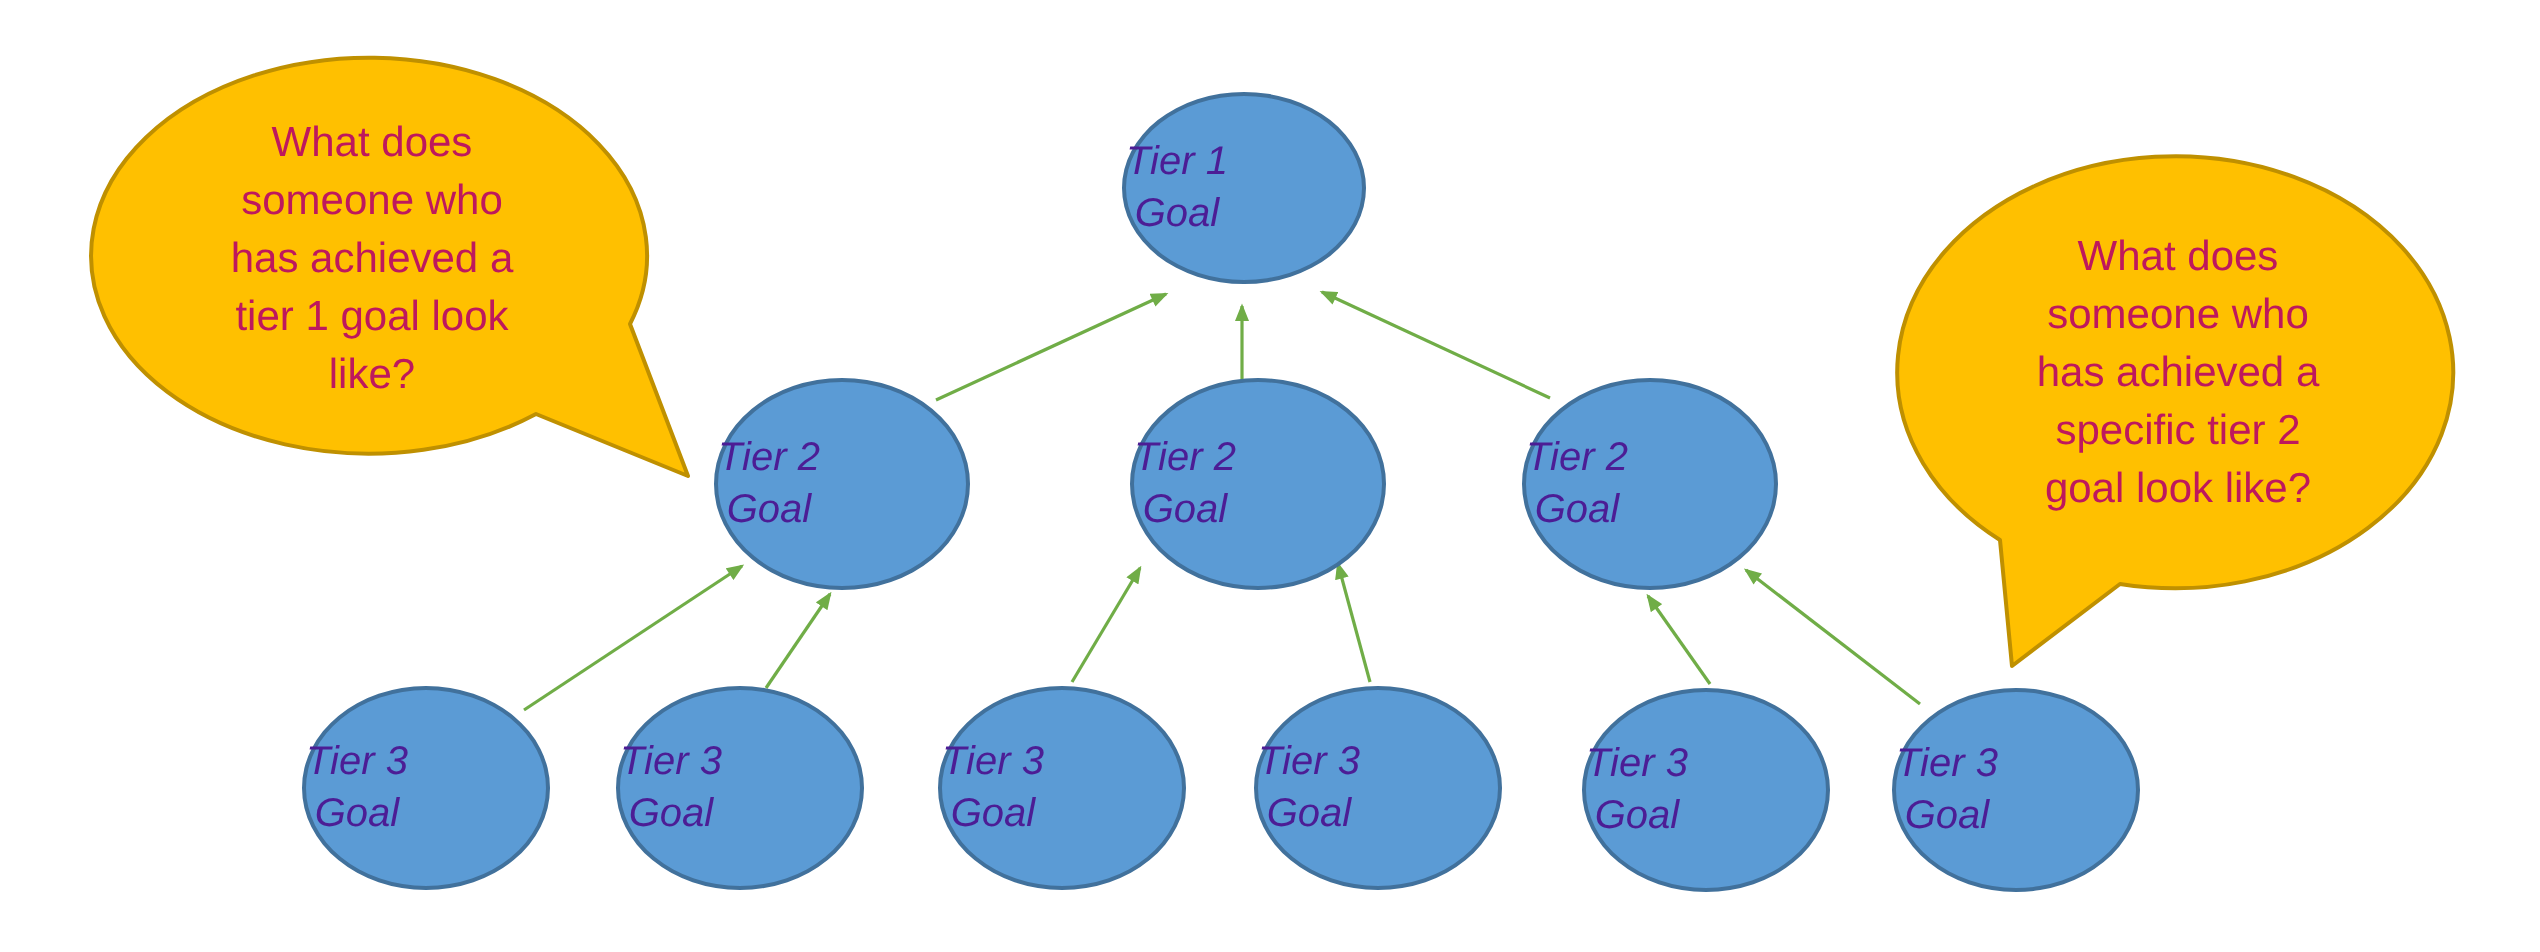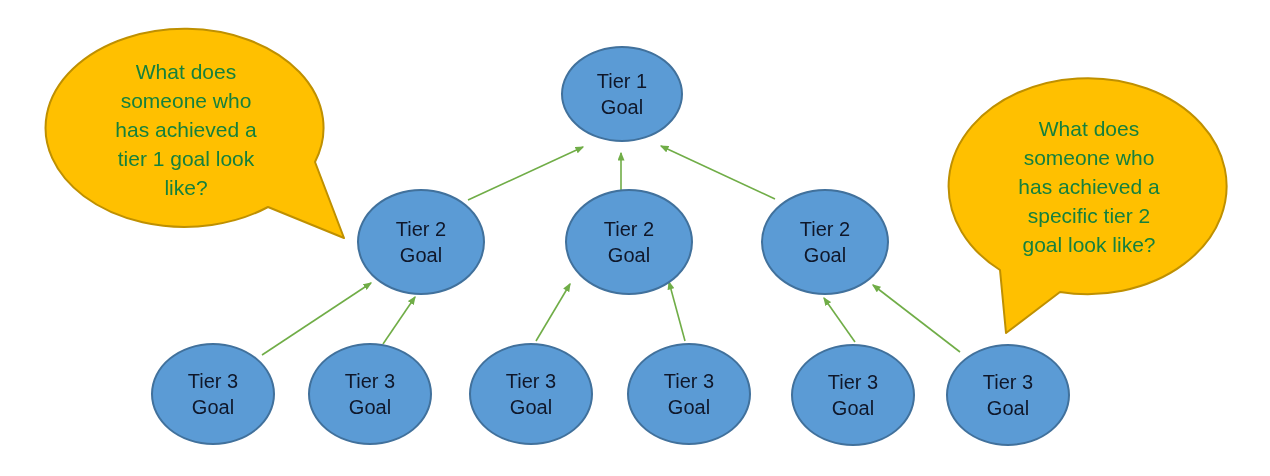--- a/index.html
+++ b/index.html
@@ -4,26 +4,26 @@
 <style>
   html,body { margin:0; padding:0; background:#ffffff; }
   .canvas {
     position:relative; width:1270px; height:476px; background:#ffffff;
     font-family:"Liberation Sans", sans-serif; overflow:hidden;
   }
   .layer { position:absolute; left:0; top:0; width:1270px; height:476px; }
   .node {
     position:absolute; box-sizing:border-box;
     background:#5B9BD5; border:2px solid #41719C; border-radius:50%;
-    display:flex; align-items:center; justify-content:center;
-    color:#0f172a; font-size:20px; line-height:26px; text-align:center;
+    display:flex; align-items:center; 
+    color:#4c1d95; font-size:20px; line-height:26px; text-align:center;font-style:italic;
   }
   .node span { white-space:pre-line; }
   .bubble-text {
-    position:absolute; color:#15803d; text-align:center;
+    position:absolute; color:#be185d; text-align:center;
     font-size:21px; line-height:29px; white-space:pre-line;
     display:flex; align-items:center; justify-content:center;
   }
 </style>
 </head>
 <body>
 
 <div class="canvas">
 
   <svg class="layer" width="1270" height="476" viewBox="0 0 1270 476" xmlns="http://www.w3.org/2000/svg">

